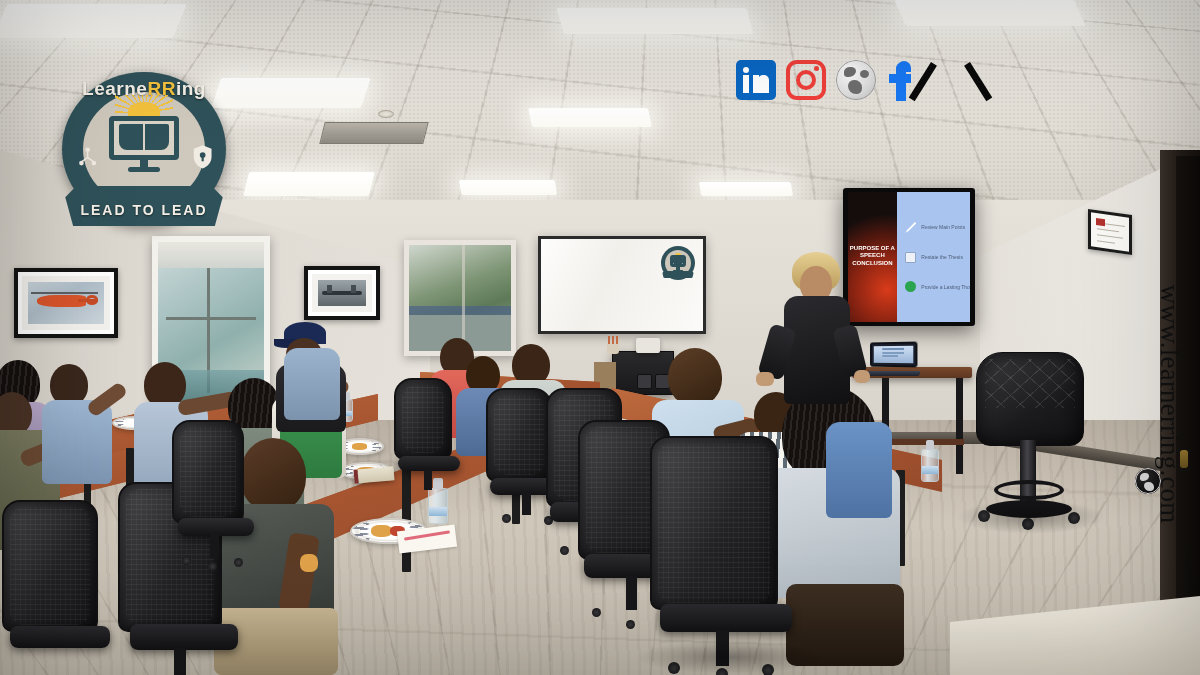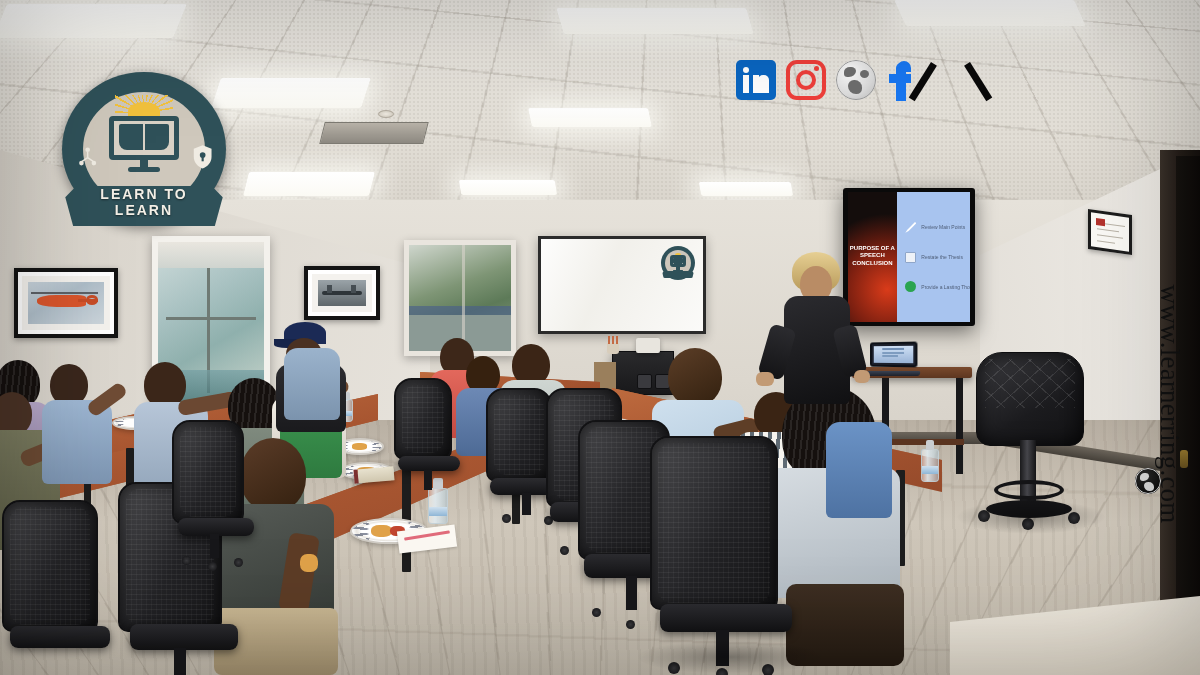--- a/index.html
+++ b/index.html
@@ -681,20 +681,23 @@
     <div class="door-knob" style="left:20px; top:300px;"></div>
   </div>
 
   <div class="cloth" style="left:950px; top:596px; width:250px; height:79px;
               clip-path:polygon(0 26px, 250px 0, 250px 79px, 0 79px);"></div>
 
   <div class="logo-badge" style="left:62px; top:72px; width:164px; height:154px;">
     <div class="lb-outer"></div>
     <div class="lb-inner"></div>
 
+    <div class="lb-top" style="font-size:19px;">
+      <span>Learne</span><span class="rr">RR</span><span>ing</span>
+    </div>
 
     <svg class="lb-node" viewBox="0 0 24 24">
       <circle cx="12" cy="4" r="2.6" fill="#f0ece3"></circle>
       <circle cx="5" cy="19" r="2.6" fill="#f0ece3"></circle>
       <circle cx="19" cy="19" r="2.6" fill="#f0ece3"></circle>
       <path d="M12 6.5 V13 M12 13 L5.8 17.2 M12 13 L18.2 17.2" stroke="#f0ece3" stroke-width="1.7" fill="none"></path>
     </svg>
     <svg class="lb-shield" viewBox="0 0 24 28">
       <path d="M12 1 L22 5 V14 C22 21 17 25.5 12 27 C7 25.5 2 21 2 14 V5 Z" fill="#f0ece3"></path>
       <circle cx="12" cy="12" r="3.2" fill="#2f5159"></circle>
@@ -706,21 +709,21 @@
       <div style="position:absolute;left:10%;top:-16%;width:80%;height:26%;
                   background:repeating-conic-gradient(from 200deg at 50% 100%, #f2c23c 0 4deg, transparent 4deg 14deg);"></div>
       <div style="position:absolute;left:2%;top:14%;width:96%;height:62%;border:5px solid #2f5159;border-radius:4px;background:#d9d2c6;"></div>
       <div style="position:absolute;left:16%;top:26%;width:68%;height:36%;background:#2f5159;border-radius:2px 2px 8px 8px;"></div>
       <div style="position:absolute;left:48%;top:26%;width:4%;height:36%;background:#d9d2c6;"></div>
       <div style="position:absolute;left:44%;top:76%;width:12%;height:12%;background:#2f5159;"></div>
       <div style="position:absolute;left:28%;top:87%;width:44%;height:6%;background:#2f5159;border-radius:3px;"></div>
     </div>
 
     <div class="lb-ribbon"></div>
-    <div class="lb-bottom" style="font-size:14px; bottom:5%;">LEARN TO LEARN</div>
+    <div class="lb-bottom" style="font-size:14px; bottom:5%;">LEAD TO LEAD</div>
   </div>
 
   <div class="social" style="left:736px; top:58px; height:44px;">
     <div class="s-ico" style="width:40px; height:40px;">
       <div style="position:absolute;inset:0;background:#0a66c2;border-radius:5px;"></div>
       <div style="position:absolute;left:7px;top:15px;width:6px;height:18px;background:#fff;"></div>
       <div style="position:absolute;left:7px;top:7px;width:6px;height:6px;background:#fff;border-radius:50%;"></div>
       <div style="position:absolute;left:17px;top:15px;width:6px;height:18px;background:#fff;"></div>
       <div style="position:absolute;left:22px;top:15px;width:11px;height:18px;background:#fff;border-radius:5px 5px 0 0;"></div>
     </div>

